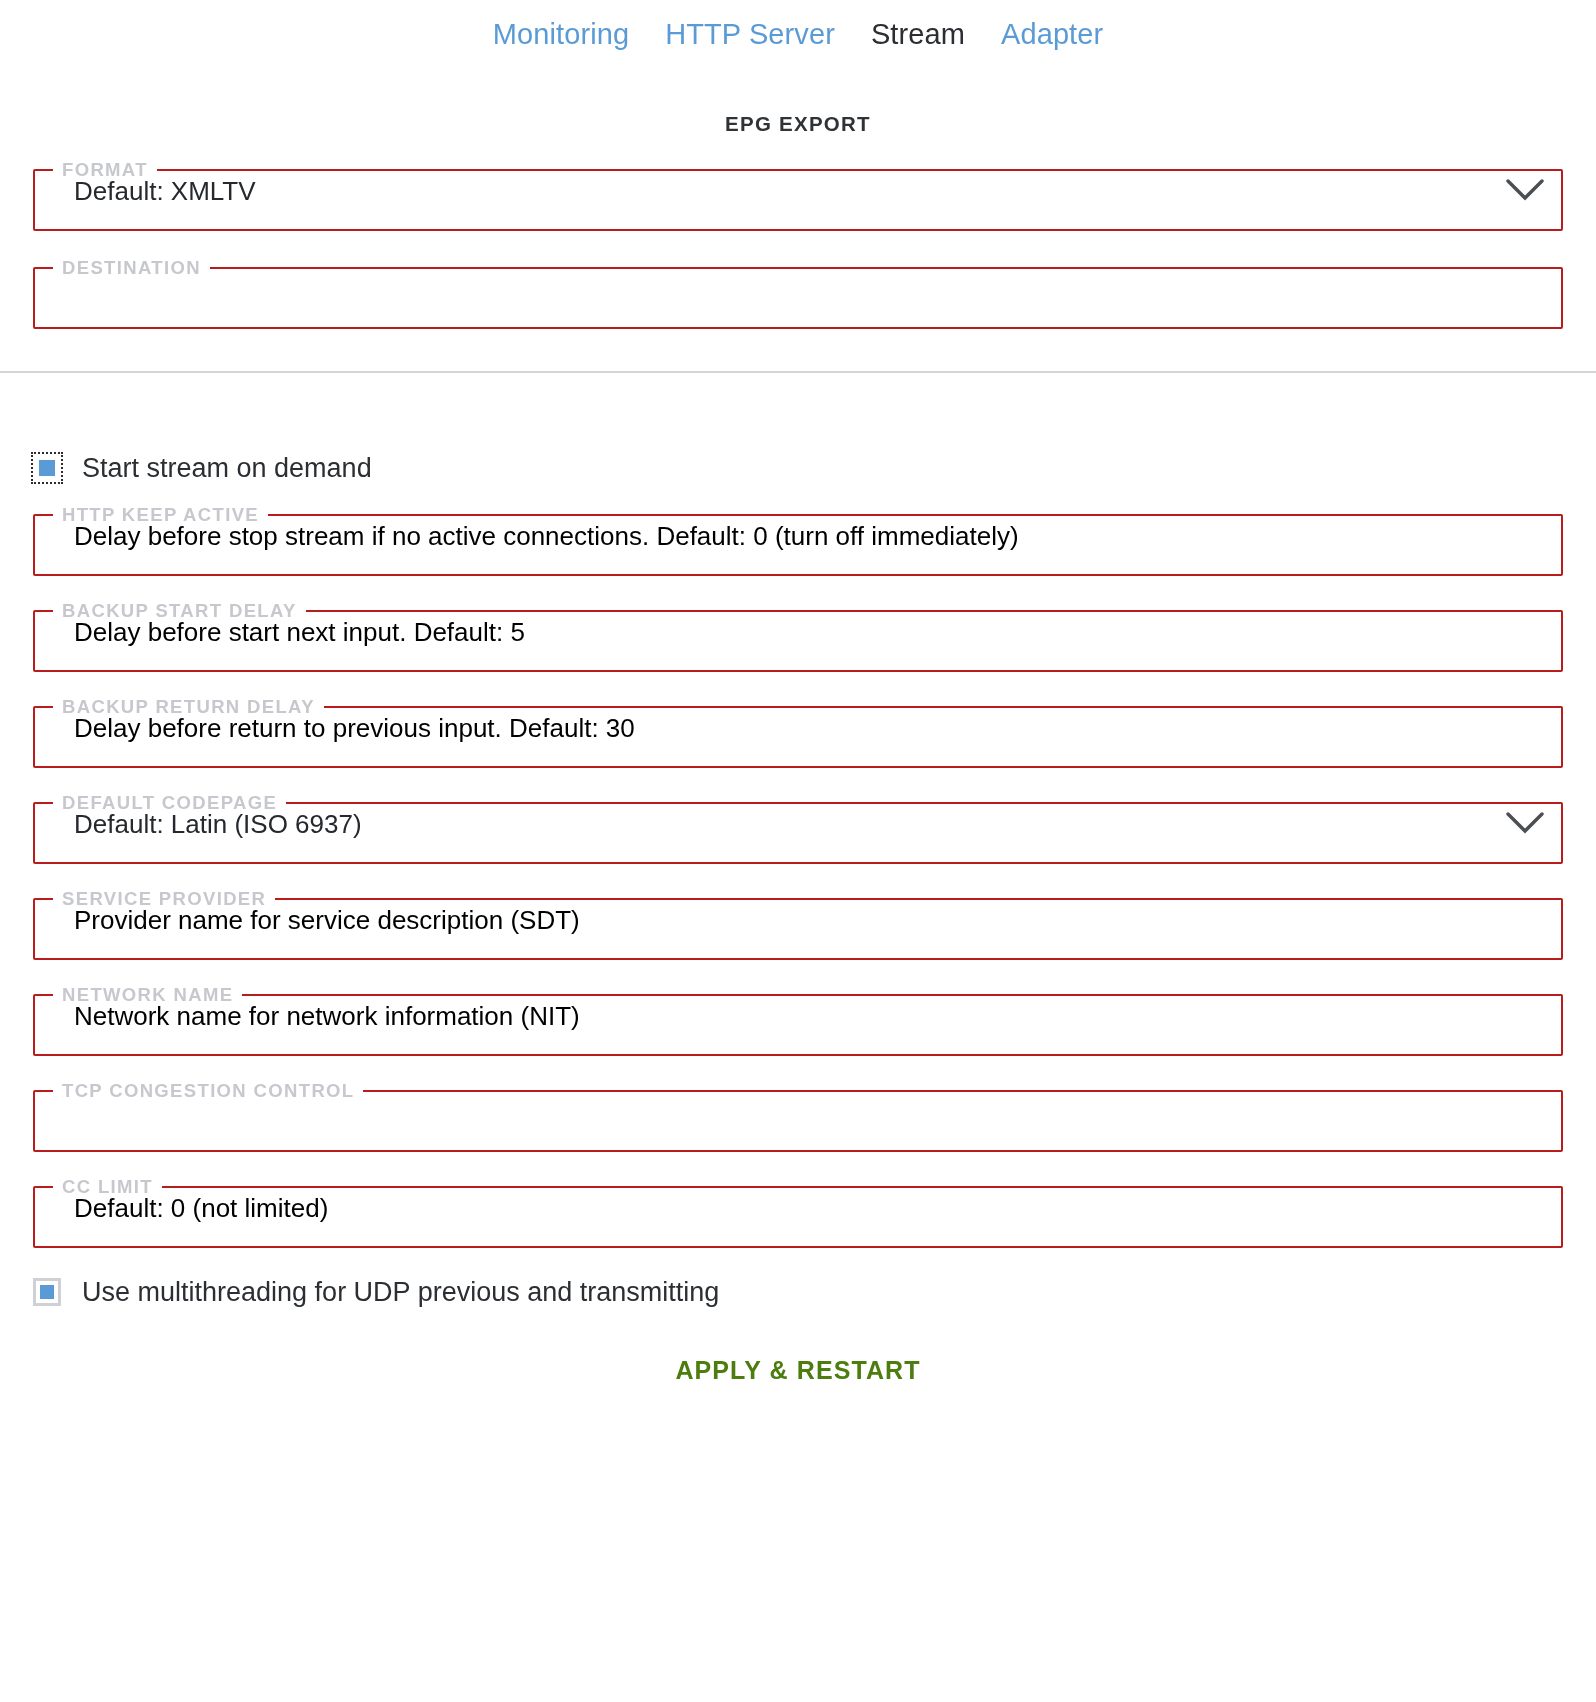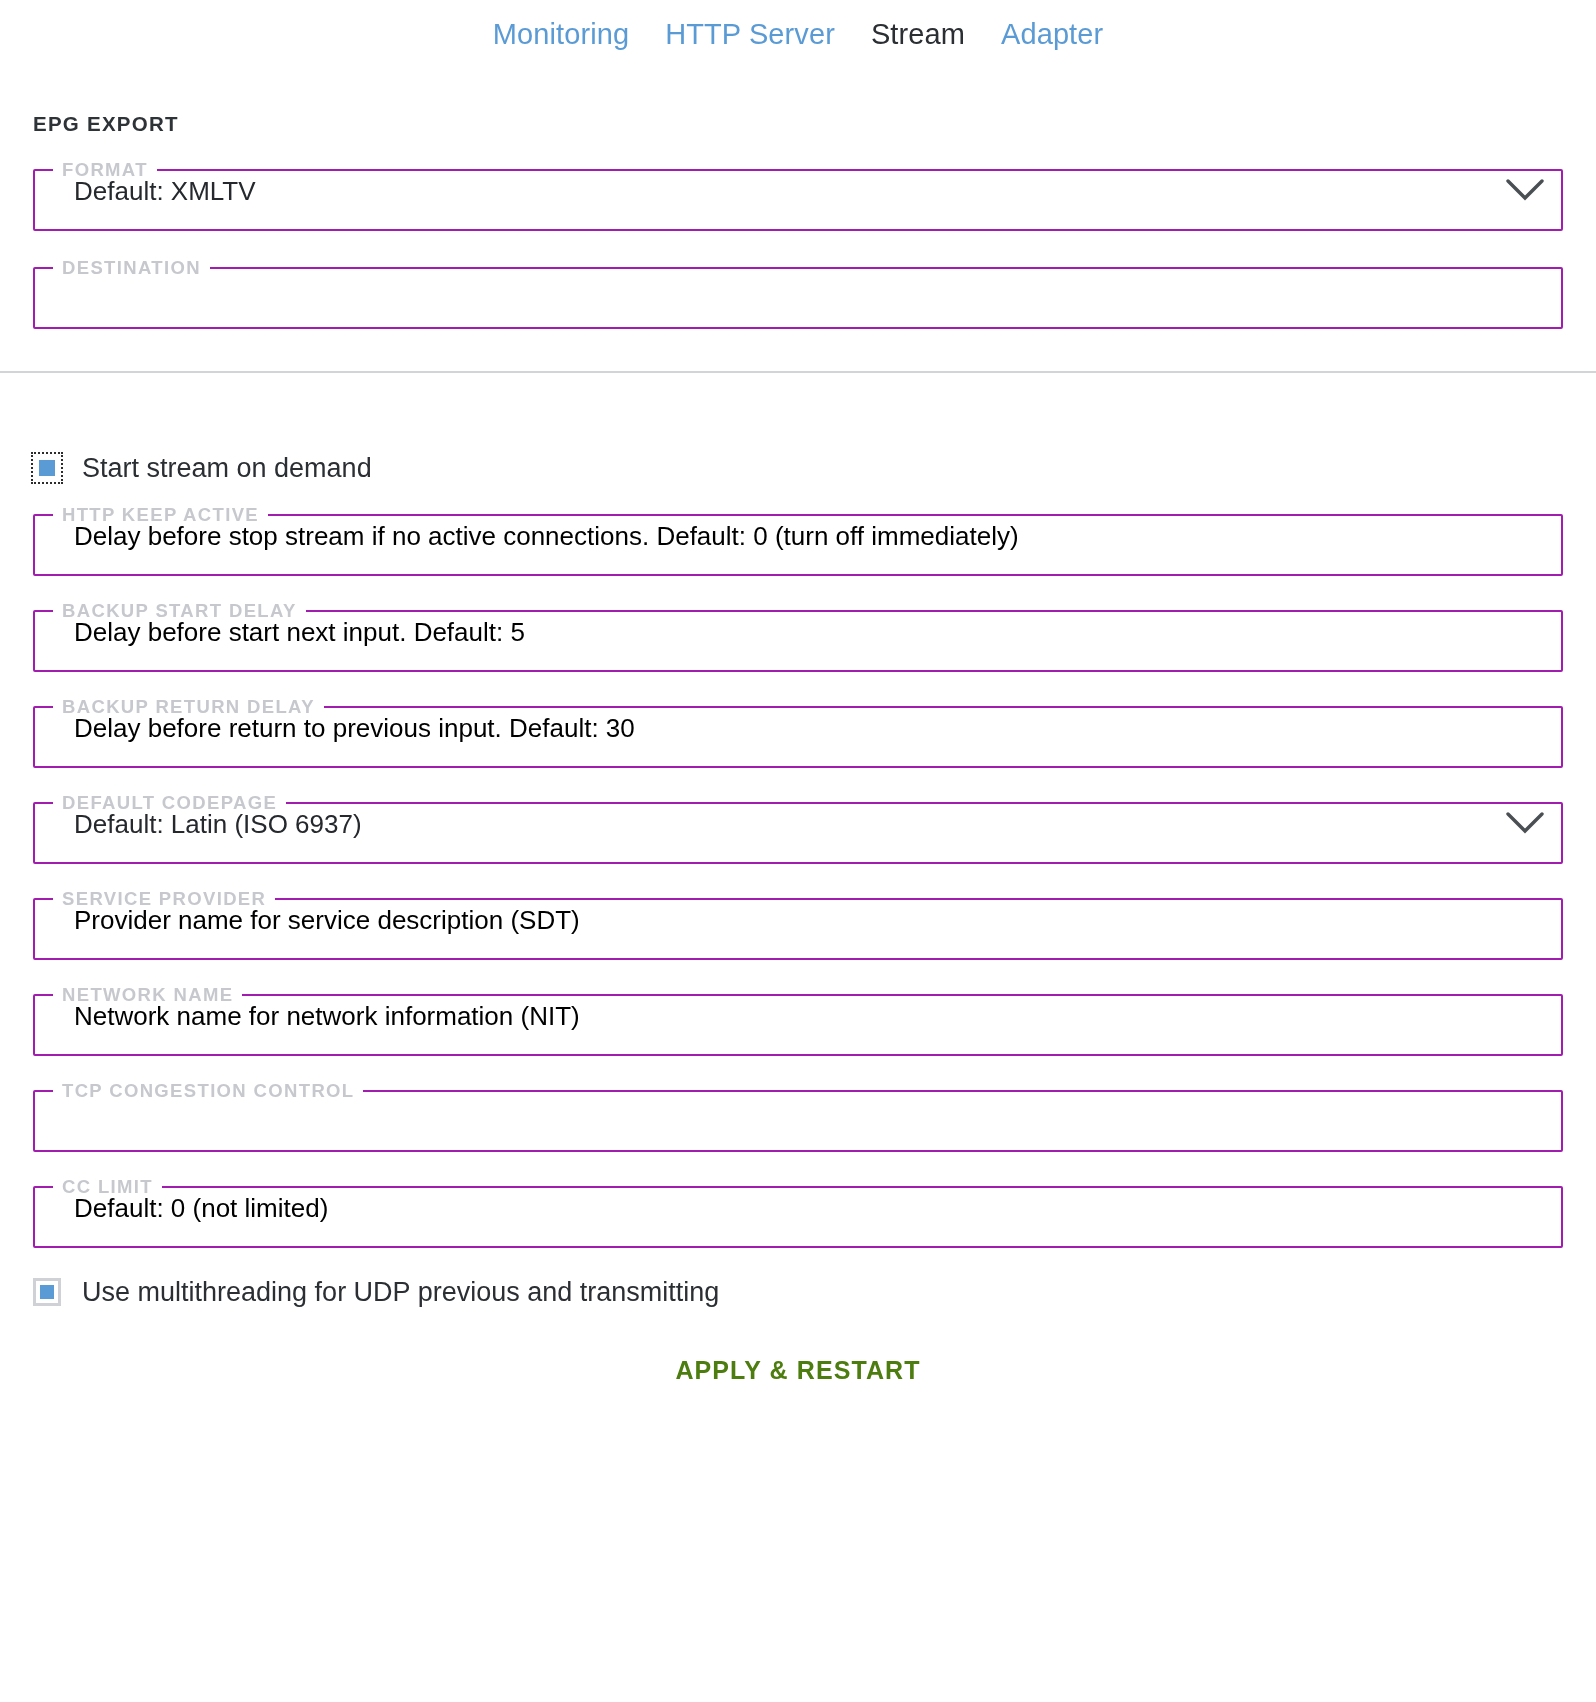--- a/index.html
+++ b/index.html
@@ -51,34 +51,35 @@
     padding: 0 33px;
     box-sizing: border-box;
   }
   .section-title {
     font-size: 20.5px;
     font-weight: bold;
     letter-spacing: 1.25px;
     color: #2e3338;
     margin: 0;
     padding: 0;
+    text-align: center;
   }
   #epg-section .section-title { padding-top: 50px; }
 
   .divider {
     width: 100%;
     height: 2px;
     background: #d2d4d8;
     margin: 0;
     border: 0;
   }
 
   
   .field {
-    border: 2px solid #a21caf;
+    border: 2px solid #b91c1c;
     border-radius: 2px;
     margin: 0;
     padding: 0 0 0 0;
     min-width: 0;
     box-sizing: border-box;
     height: 70px;
     display: block;
     position: relative;
   }
   .field > legend {

